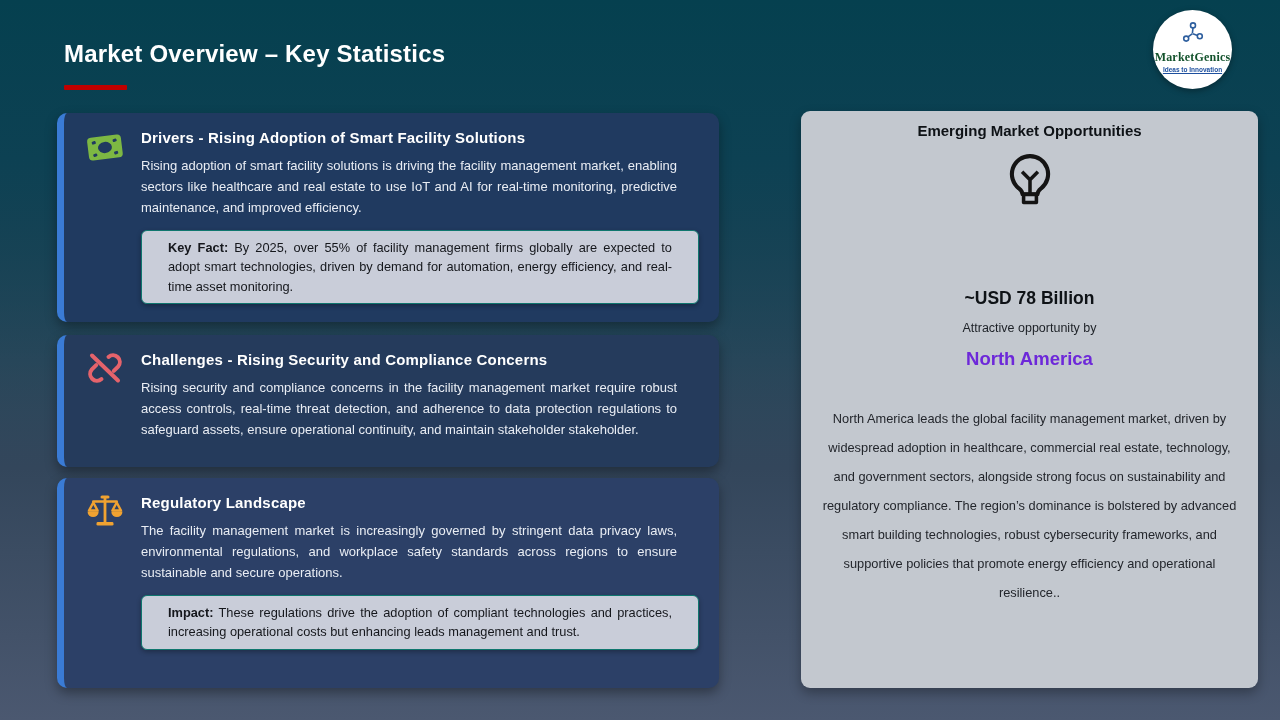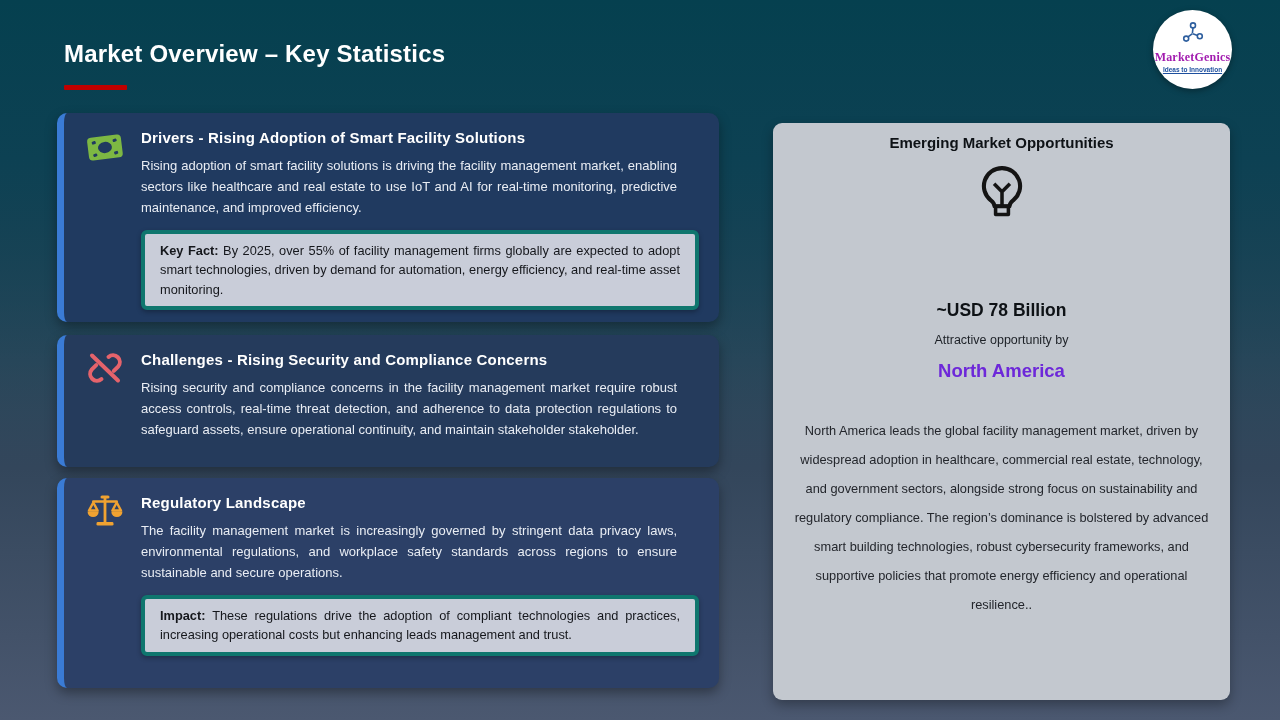--- a/index.html
+++ b/index.html
@@ -26,21 +26,21 @@
   
   .logo {
     position:absolute; left:1153px; top:10px; width:79px; height:79px;
     background:#ffffff; border-radius:50%;
     display:flex; flex-direction:column; align-items:center;
     box-shadow:0 2px 6px rgba(0,0,0,.35);
   }
   .logo svg { margin-top:11px; }
   .logo-name {
     font-family:"Liberation Serif","DejaVu Serif",serif;
-    font-size:12px; font-weight:bold; color:#a21caf; margin-top:1px; letter-spacing:.2px;
+    font-size:12px; font-weight:bold; color:#14532d; margin-top:1px; letter-spacing:.2px;
   }
   .logo-tagline {
     font-size:6.5px; font-weight:bold; color:#1d4f9e;
     text-decoration:underline; margin-top:1px;
   }
 
   
   .cards { position:absolute; left:57px; top:113px; width:662px; height:575px; }
   .card {
     position:absolute; left:0; width:662px;
@@ -53,31 +53,31 @@
   .card-3 { top:365px; height:210px; background:#2c4067; }
 
   .card-icon { position:absolute; left:21px; top:15px; width:40px; height:40px; }
   .card-title { font-size:15px; font-weight:bold; color:#ffffff; letter-spacing:.2px; }
   .card-body {
     margin-top:9px; padding-right:22px;
     font-size:13px; line-height:1.62; text-align:justify; color:#e9edf4;
   }
   .callout {
     margin-top:12px; background:#c9cdd9; color:#15171c;
-    border-radius:6px; padding:7px 15px;
+    border-radius:6px; padding:7px 26px;
     font-size:12.8px; line-height:1.5; text-align:justify;
-    box-shadow:0 2px 5px rgba(0,0,0,.3); border:4px solid #0f766e;
+    box-shadow:0 2px 5px rgba(0,0,0,.3); border:1px solid #0f766e;
   }
   .callout b { font-weight:bold; }
 
   
   .panel {
-    position:absolute; left:773px; top:111px; width:457px; height:577px;
+    position:absolute; left:801px; top:111px; width:457px; height:577px;
     background:#c3c8cf; border-radius:9px; text-align:center; color:#16191e;
-    box-shadow:0 5px 12px rgba(0,0,0,.3); padding:11px 16px 0 16px;margin-top:12px;
+    box-shadow:0 5px 12px rgba(0,0,0,.3); padding:11px 16px 0 16px;
   }
   .panel-title { font-size:15px; font-weight:bold; color:#0e1216; }
   .panel-bulb { margin-top:13px; }
   .panel-value { margin-top:72px; font-size:17.5px; font-weight:bold; color:#0e1216; }
   .panel-subtitle { margin-top:12px; font-size:12.5px; color:#1c2026; }
   .panel-region { margin-top:13px; font-size:18.5px; font-weight:bold; color:#6d28d9; }
   .panel-period { margin-top:13px; font-size:12.5px; color:#1c2026; }
   .panel-desc {
     margin-top:34px; padding:0 4px;
     font-size:12.8px; line-height:29px; color:#23262c;

